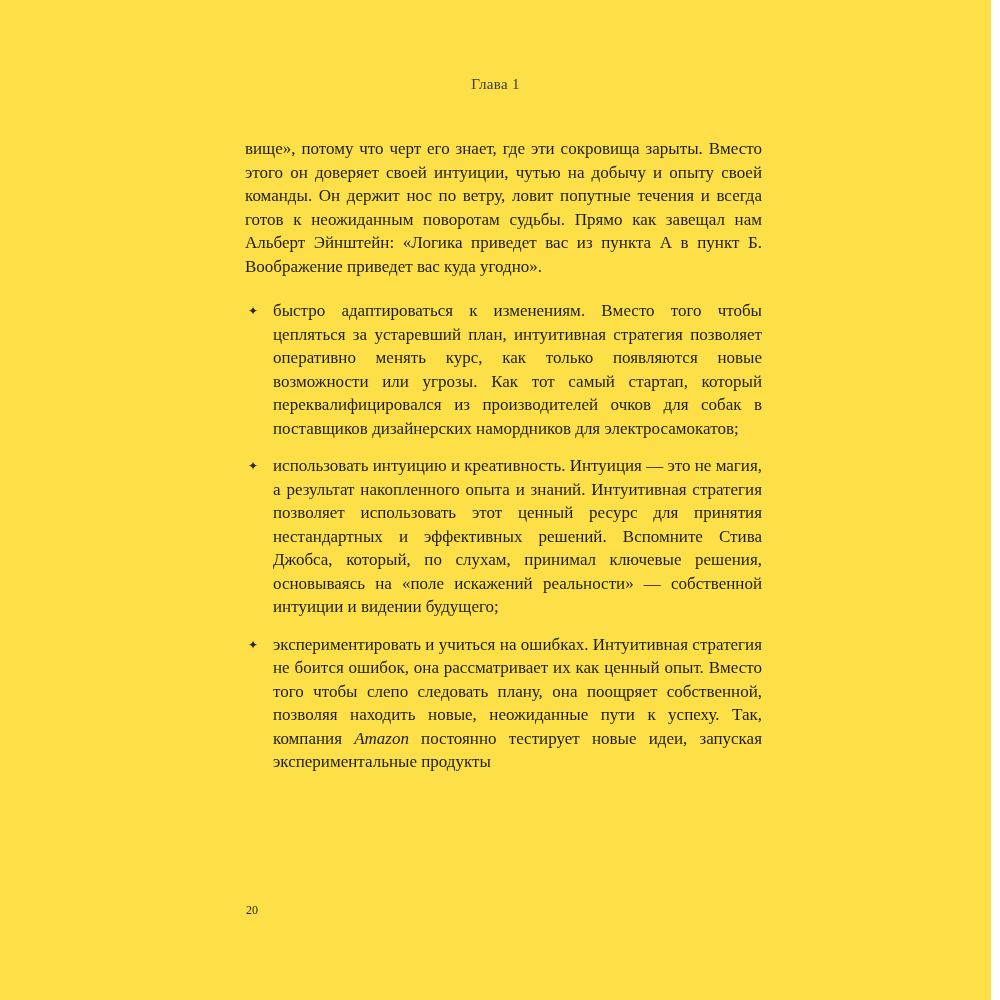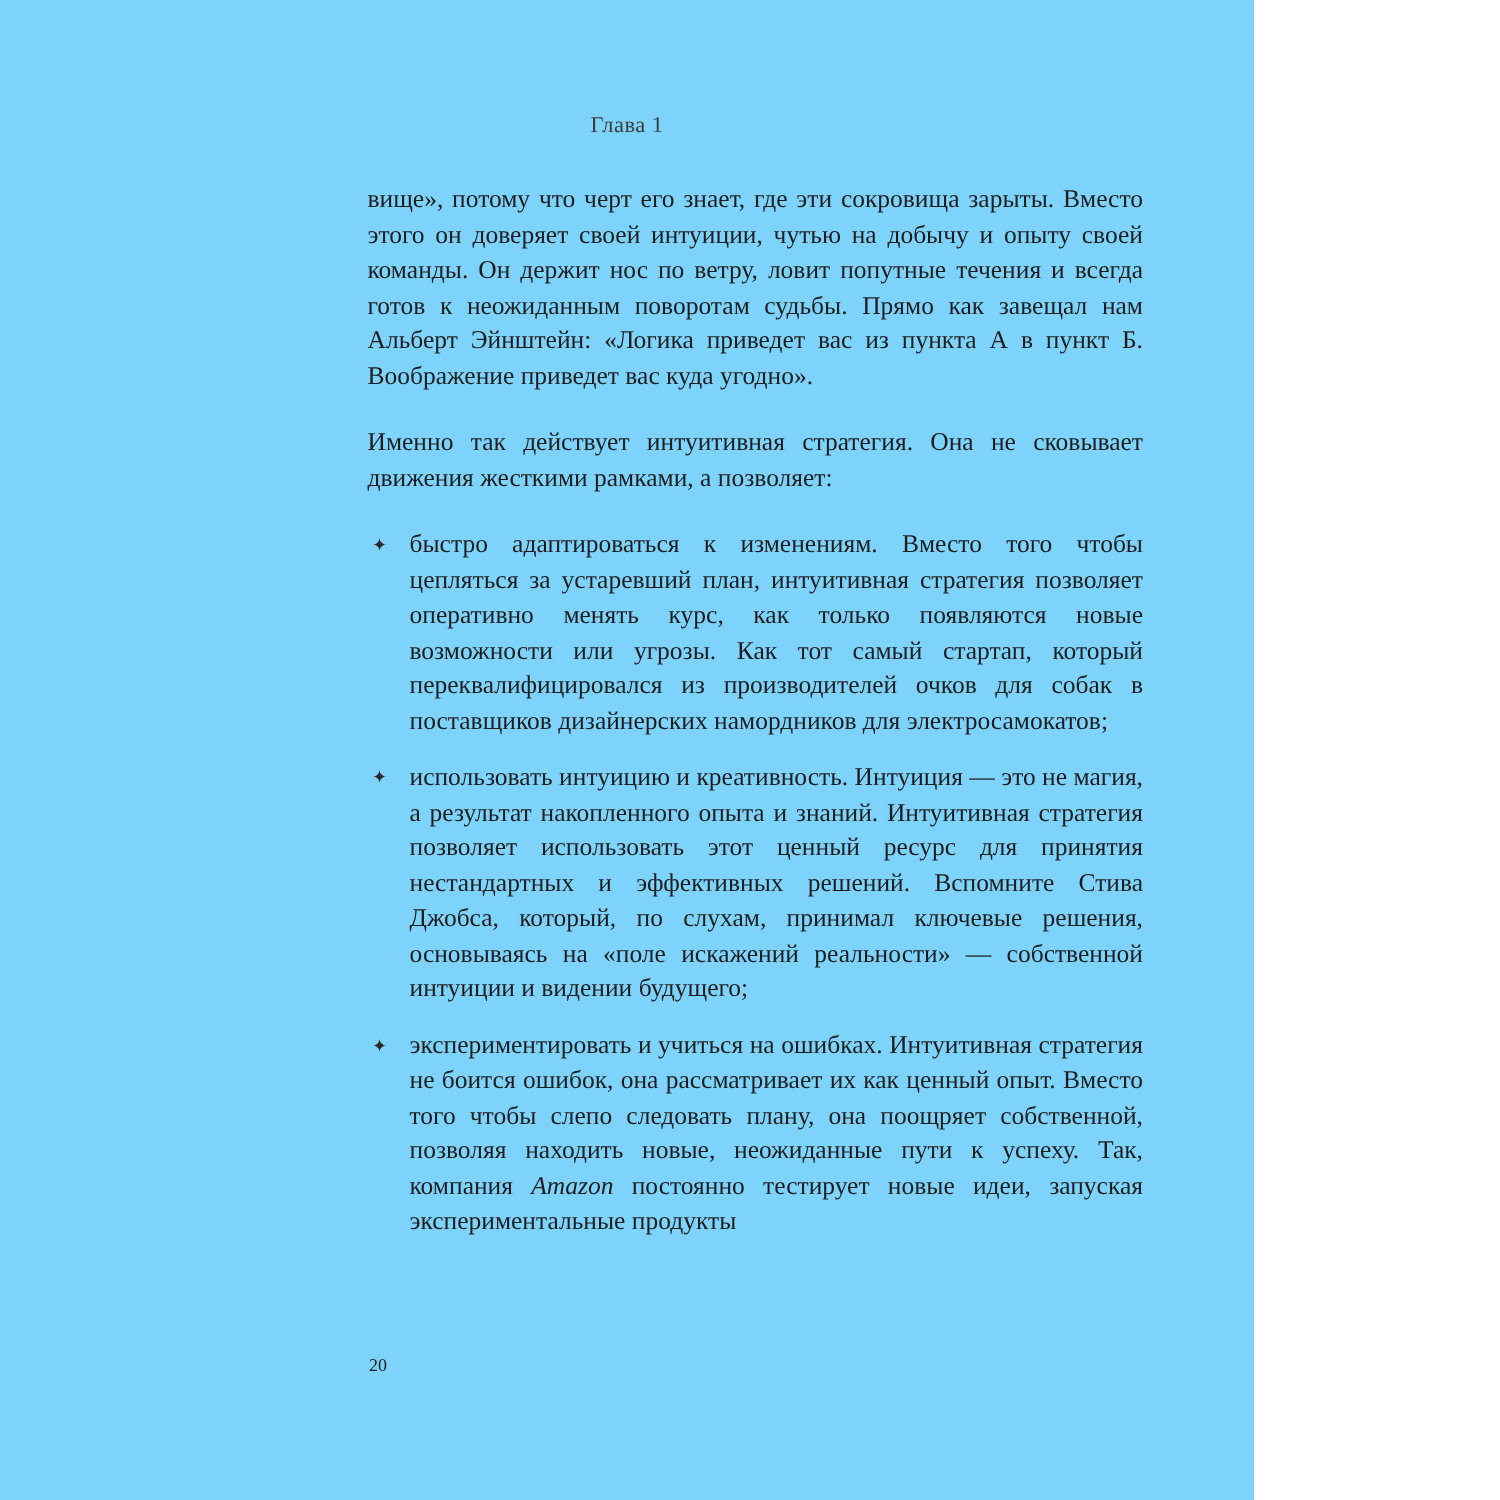--- a/index.html
+++ b/index.html
@@ -2,23 +2,23 @@
 <html lang="ru"><head>
 <meta charset="utf-8">
 <style>
   html, body {
     margin: 0;
     padding: 0;
     background: #ffffff;
   }
   .page {
     position: relative;
-    width: 836px;
+    width: 991px;
     height: 1000px;
-    background: #7dd3fc;
+    background: #fde047;
     font-family: "Liberation Serif", "DejaVu Serif", serif;
     color: #1d1d1d;
     overflow: hidden;
   }
   .running-header {
     position: absolute;
     top: 76px;
     left: 0;
     width: 100%;
     text-align: center;
@@ -30,21 +30,21 @@
     position: absolute;
     left: 245px;
     top: 121px;
     width: 517px;
     font-size: 17px;
     line-height: 23.5px;
     text-align: justify;
     hyphens: auto;
   }
   .para {
-    margin: 0 0 21px 0;
+    margin: 16px 0 21px 0;
     font-family: Liberation Serif, serif;
   }
   .bullet-list {
     margin-top: 2px;
   }
   .bullet-item {
     position: relative;
     padding-left: 28px;
     margin-bottom: 14px;
   }
@@ -75,21 +75,20 @@
 <body>
 
 <div class="page">
 
   <div class="running-header">Глава 1</div>
 
   <div class="content">
 
     <p class="para">вище», потому что черт его знает, где эти сокровища зарыты. Вместо этого он доверяет своей интуиции, чутью на добычу и опыту своей команды. Он держит нос по ветру, ловит попутные течения и всегда готов к неожиданным поворотам судьбы. Прямо как завещал нам Альберт Эйнштейн: «Логика приведет вас из пункта А в пункт Б. Воображение приведет вас куда угодно».</p>
 
-    <p class="para">Именно так действует интуитивная стратегия. Она не сковывает движения жесткими рамками, а позволяет:</p>
 
     <div class="bullet-list">
 
       <div class="bullet-item">
         <span class="bullet-marker">✦</span>
         <span>быстро адаптироваться к изменениям. Вместо того чтобы цепляться за устаревший план, интуитивная стратегия позволяет оперативно менять курс, как только появляются новые возможности или угрозы. Как тот самый стартап, который переквалифицировался из производителей очков для собак в поставщиков дизайнерских намордников для электросамокатов;</span>
       </div>
 
       <div class="bullet-item">
         <span class="bullet-marker">✦</span>

